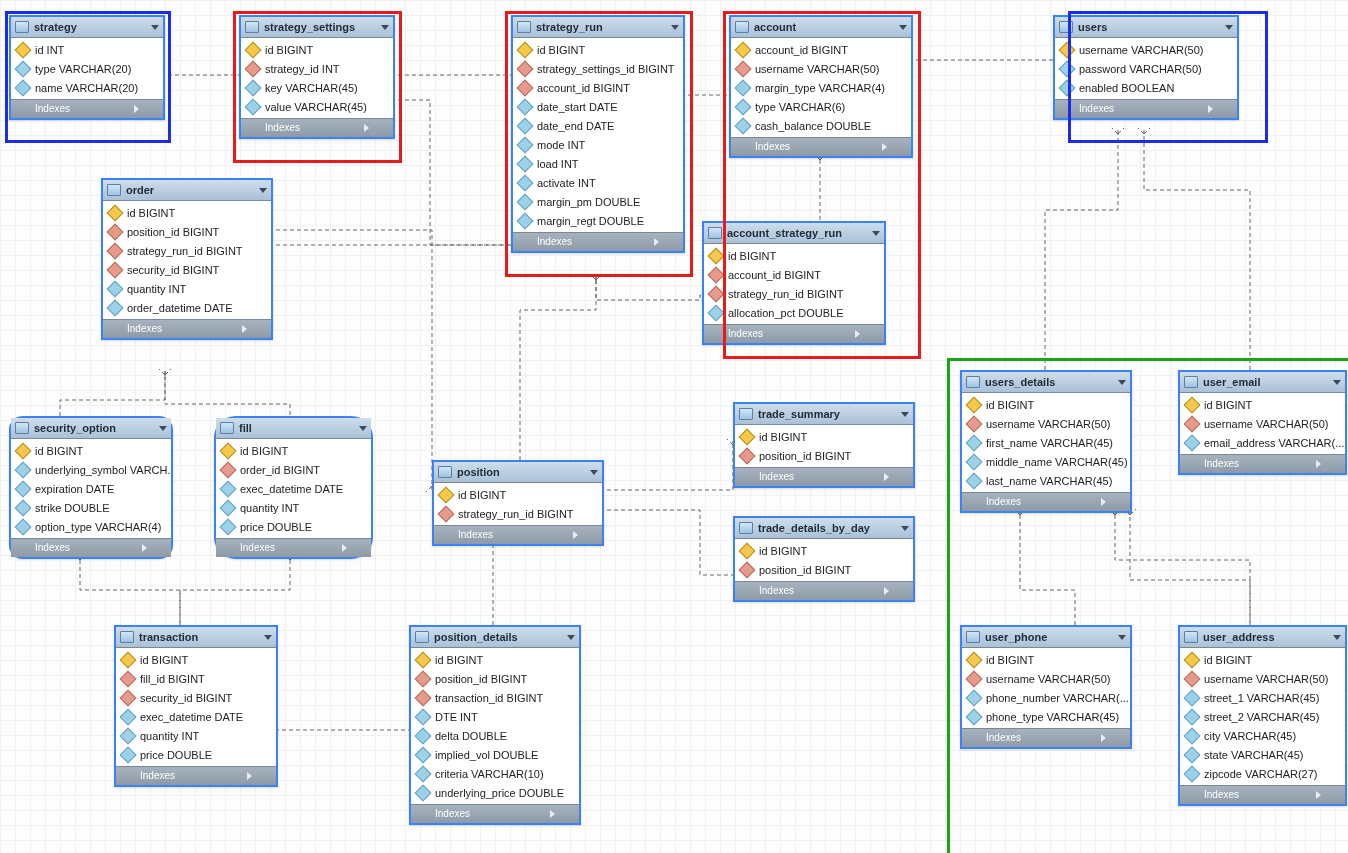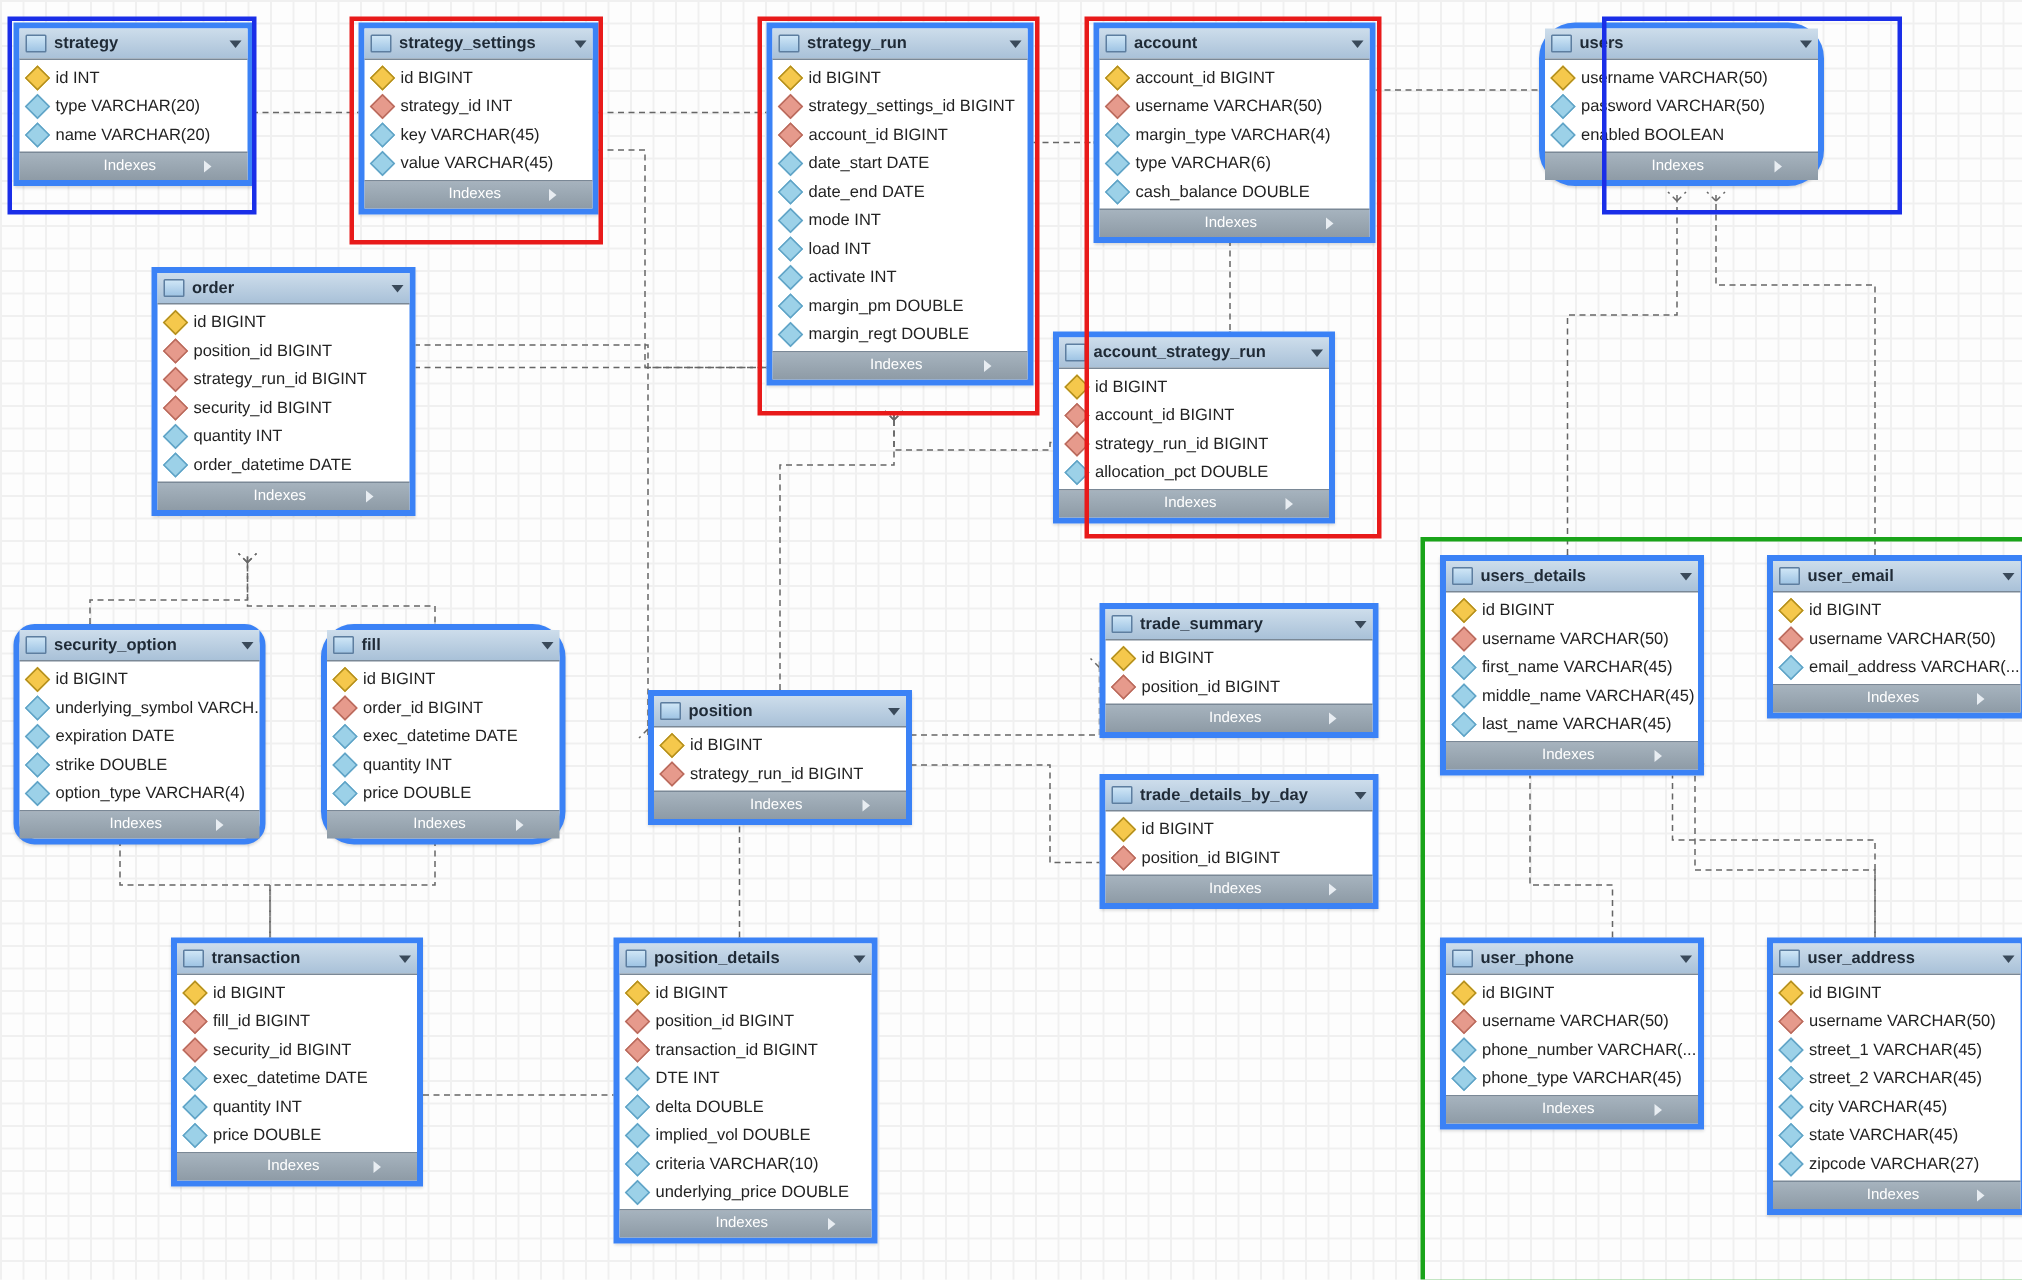--- a/index.html
+++ b/index.html
@@ -17,21 +17,21 @@
     color: #222;
     overflow: hidden;
   }
   .canvas { position: relative; width: 1348px; height: 853px; }
   svg.connectors { position: absolute; left: 0; top: 0; width: 1348px; height: 853px; pointer-events: none; }
   svg.connectors line, svg.connectors path { stroke: #666; stroke-width: 1; stroke-dasharray: 4 3; fill: none; }
 
   .tbl {
     position: absolute;
     background: #fff;
-    border: 4px solid #3b82f6;
+    border: 2px solid #3b82f6;
     box-shadow: 0 1px 2px rgba(0,0,0,0.15);
   }
   .tbl .hdr {
     display: flex;
     align-items: center;
     height: 20px;
     padding: 0 4px;
     background: linear-gradient(#cdddeb, #a9c1d8);
     border-bottom: 1px solid #7a8896;
     font-weight: bold;
@@ -76,21 +76,20 @@
   .tbl .idx {
     height: 18px;
     line-height: 18px;
     padding: 0 24px;
     background: linear-gradient(#a6b3be, #8e9ba6);
     color: #fff;
     font-size: 10px;
     border-top: 1px solid #7a8896;
     display: flex;
     align-items: center;
-    text-align: center;
   }
   .tbl .idx .label { flex: 1 1 auto; }
   .tbl .idx .arrow {
     width: 0; height: 0;
     border-top: 4px solid transparent;
     border-bottom: 4px solid transparent;
     border-left: 5px solid #e8edf2;
   }
 
   .hl { position: absolute; pointer-events: none; }
@@ -490,21 +489,21 @@
         <div class="col">
           <span class="ico attr"></span>
           <span>cash_balance DOUBLE</span>
         </div>
       </div>
       <div class="idx">
         <span class="label">Indexes</span>
         <span class="arrow"></span>
       </div>
     </div>
-    <div class="tbl" style="left: 1026px; top: 15px; width: 182px; border-radius: 24px;">
+    <div class="tbl" style="left: 1053px; top: 15px; width: 182px;">
       <div class="hdr">
         <span class="tbl-icon"></span>
         <span class="title">users</span>
         <span class="collapse"></span>
       </div>
       <div class="cols">
         <div class="col">
           <span class="ico pk"></span>
           <span>username VARCHAR(50)</span>
         </div>

